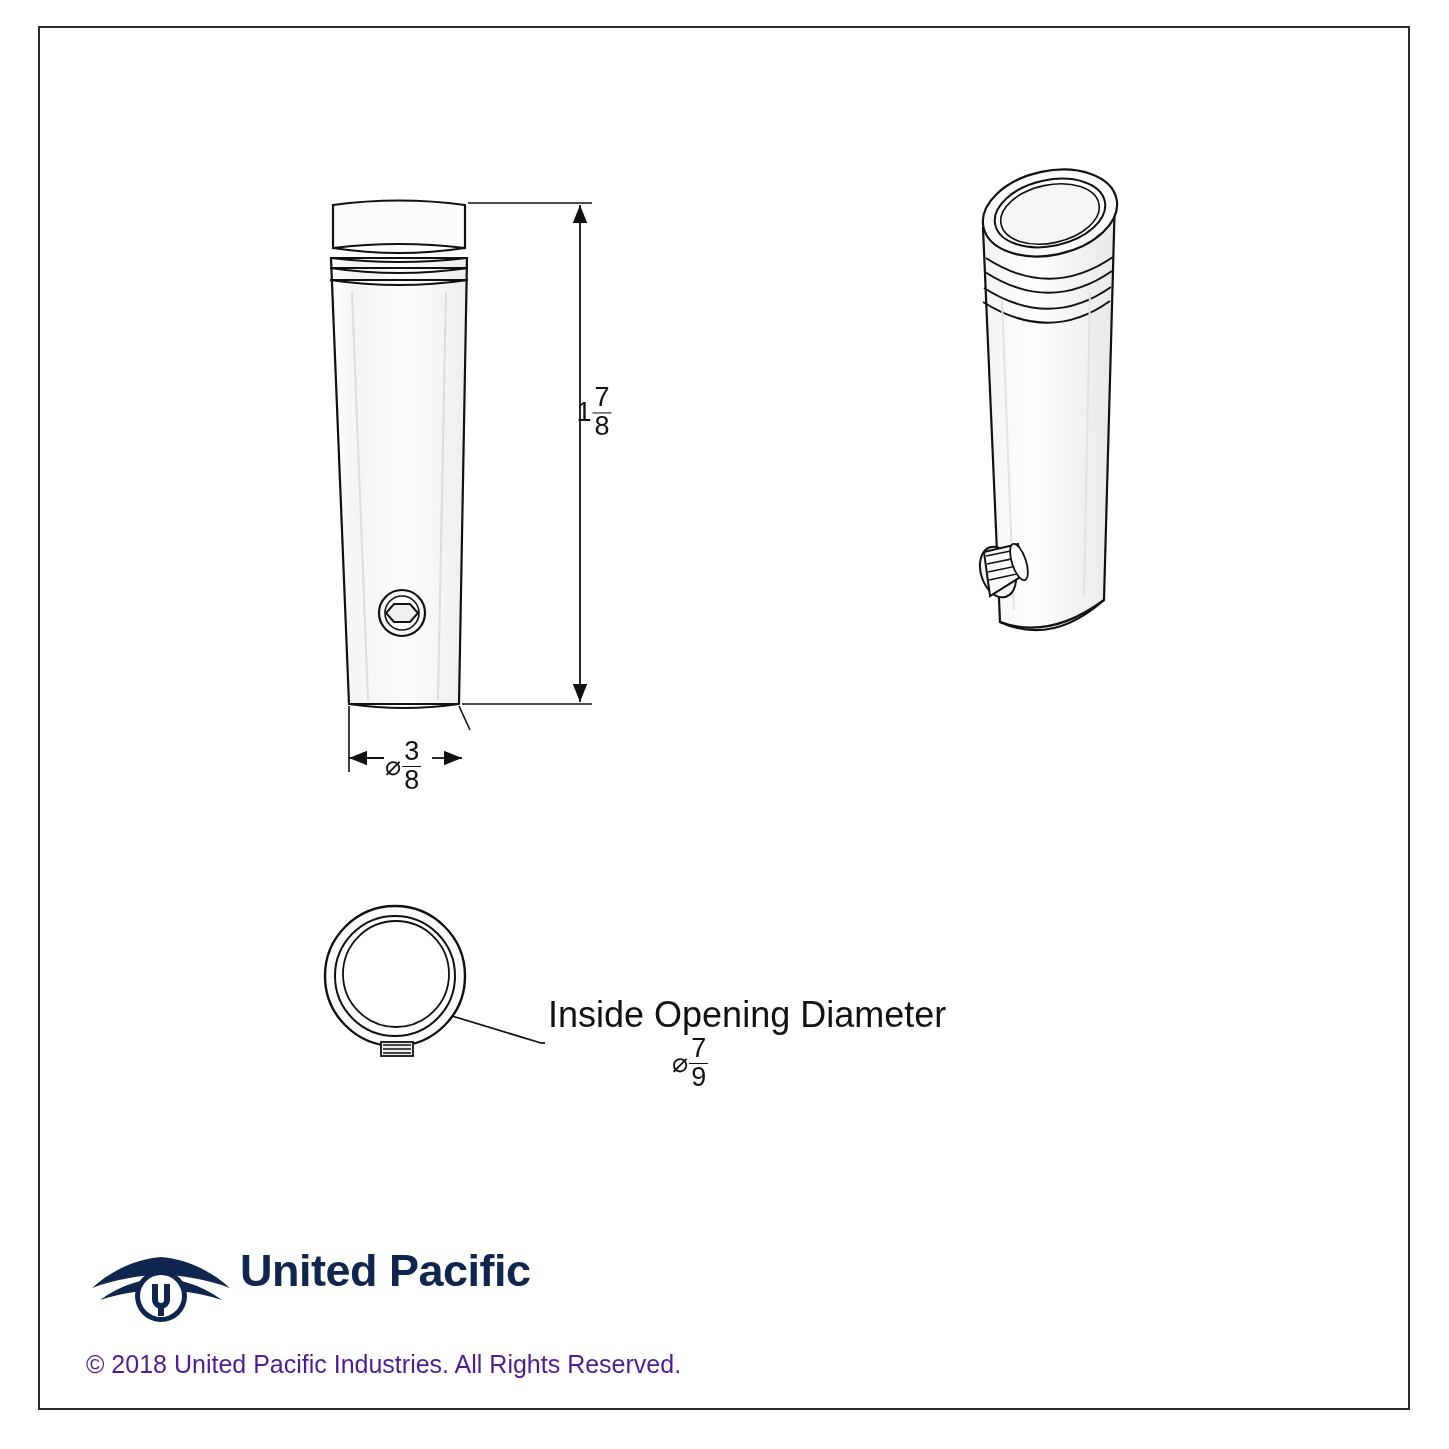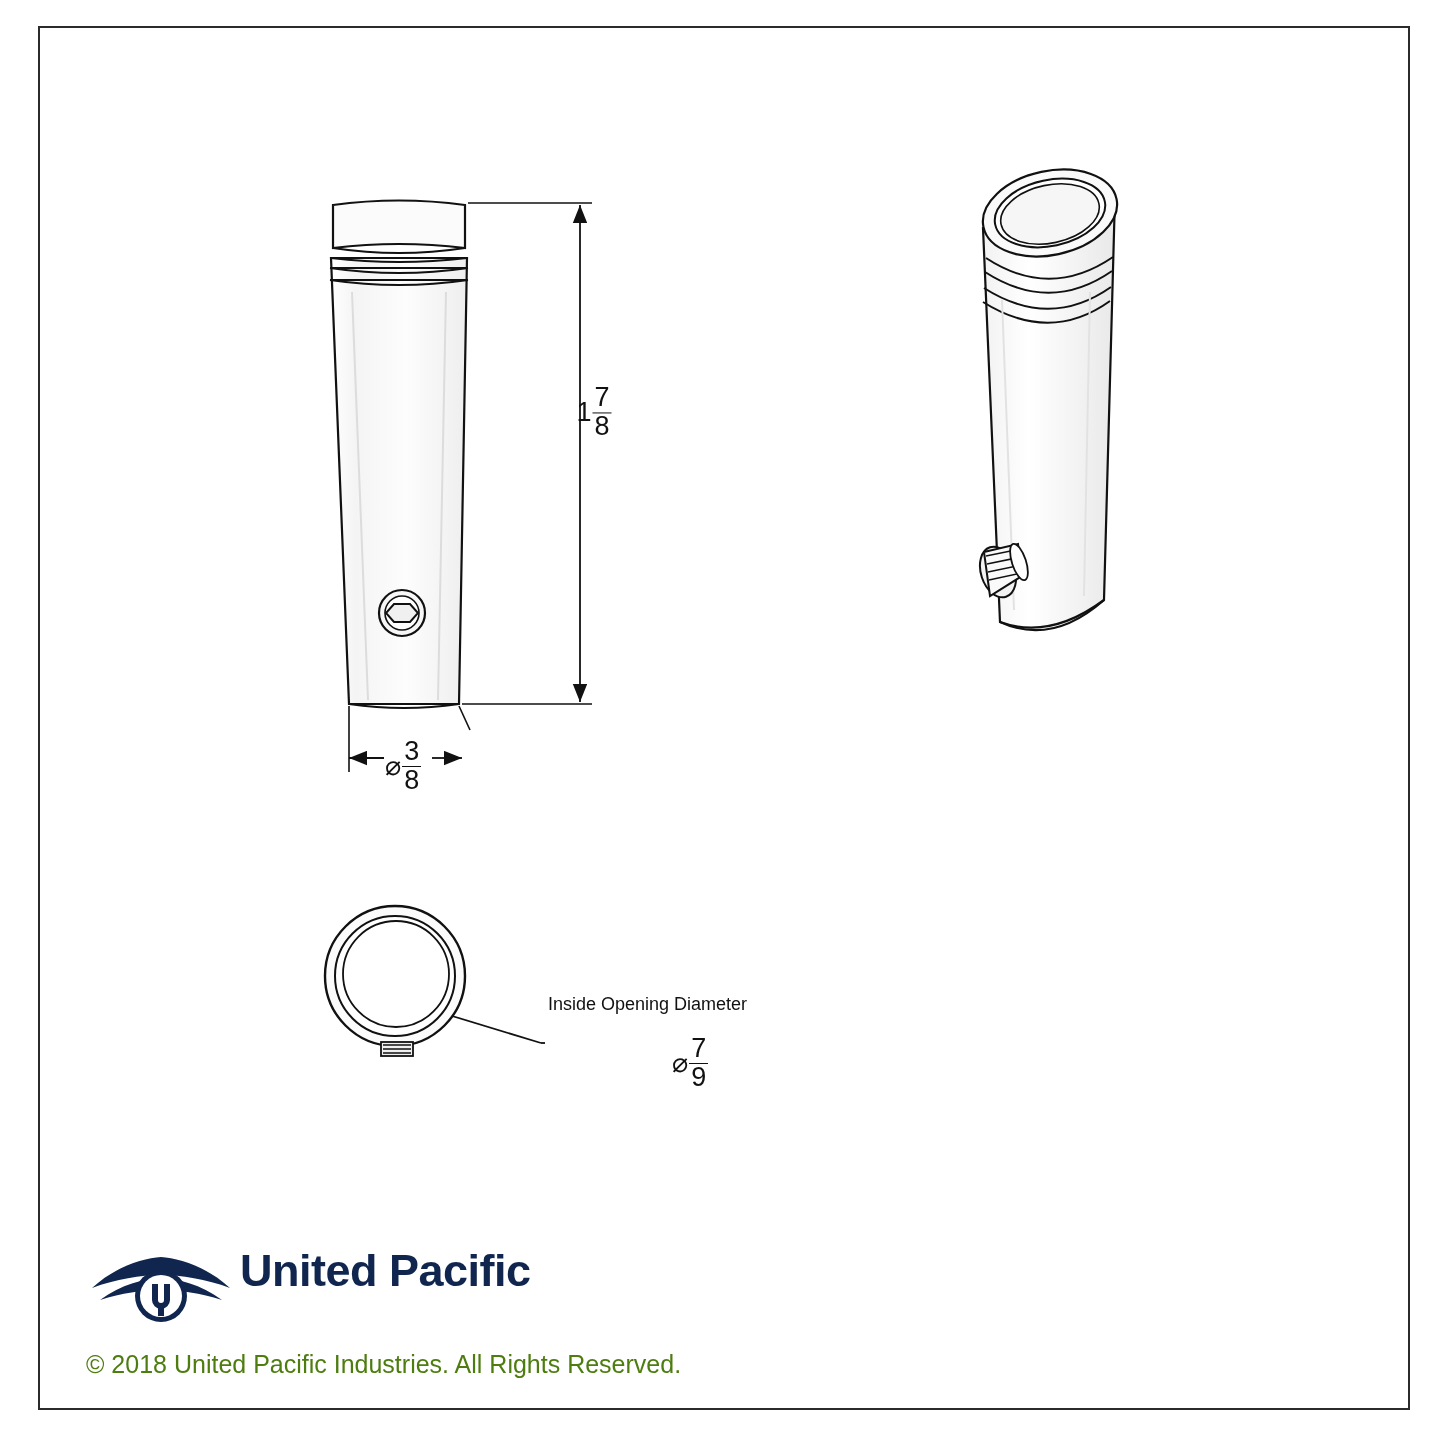--- a/index.html
+++ b/index.html
@@ -57,26 +57,26 @@
     font-size: 45px;
     font-weight: bold;
     color: #10264f;
     letter-spacing: -0.5px;
     margin-left: 4px;
     line-height: 1;
   }
   .copyright-line {
     margin-top: 16px;
     font-size: 25px;
-    color: #4d7c0f;
+    color: #4c1d95;
     white-space: nowrap;
   }
   .callout-text {
     position: absolute;
-    font-size: 18px;
+    font-size: 36px;
     color: #111111;
     white-space: nowrap;
   }
   #callout-label {
     left: 548px;
     top: 994px;
   }
   .dim-text {
     position: absolute;
     font-size: 27px;

